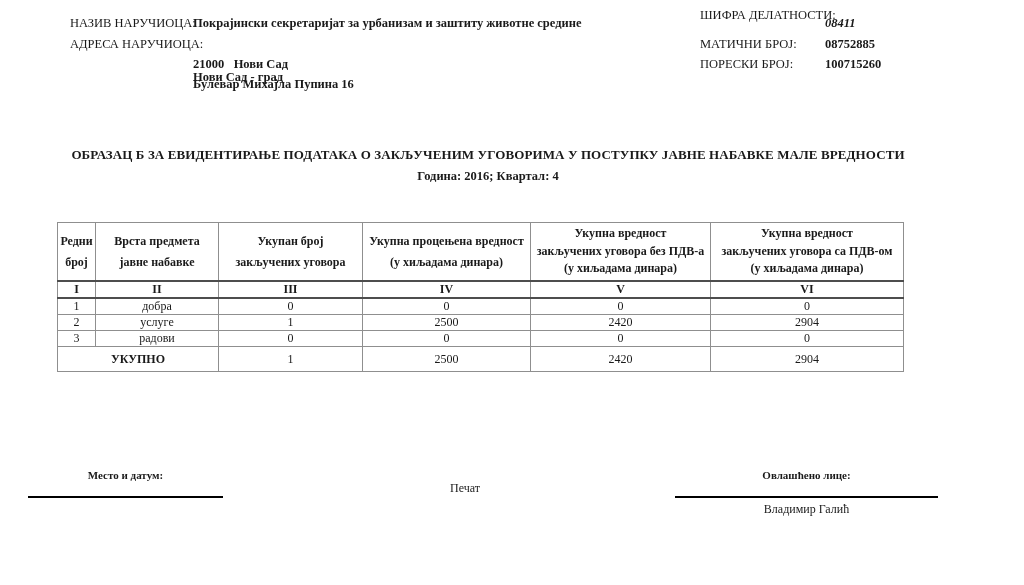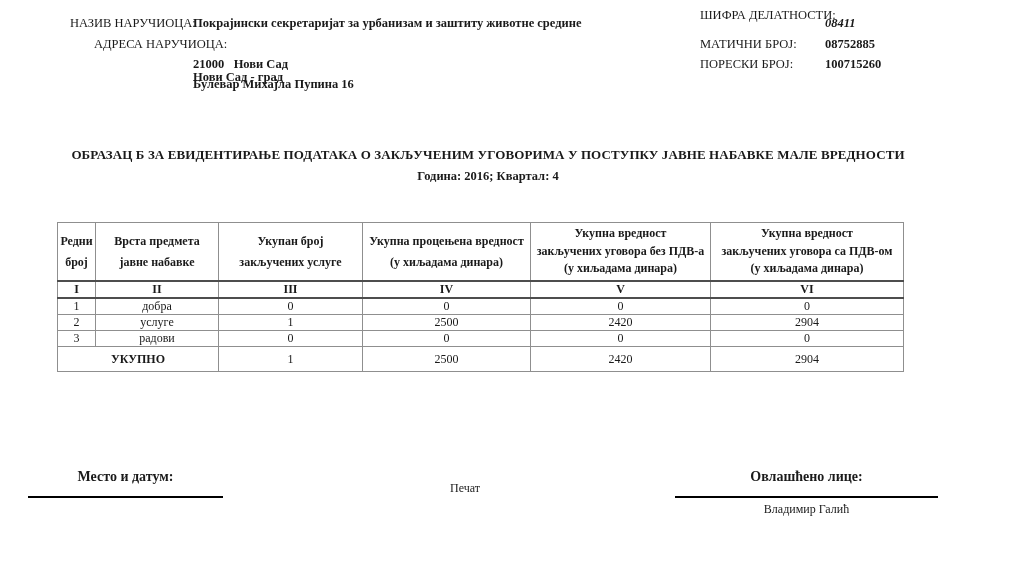--- a/index.html
+++ b/index.html
@@ -41,21 +41,21 @@
     border-bottom: 2px solid #4d4d4d;
   }
   tr.hdr th.three { line-height: 17.5px; }
   tr.numerals td { font-weight: bold; height: 15px; border-bottom: 2px solid #4d4d4d; }
   tr.data td { height: 15px; font-weight: normal; }
   tr.total td { height: 24px; }
   td.total-label { font-size: 16px; font-weight: bold; }
 
   .sig-label {
     position: absolute; text-align: center;
-    font-weight: bold; font-size: 14px;
+    font-weight: bold; font-size: 11px;
   }
   .sig-line {
     position: absolute; height: 0;
     border-top: 2px solid #000000;
   }
   .sig-name {
     position: absolute; text-align: center;
     font-size: 12px; font-weight: normal;
   }
   .seal {
@@ -63,21 +63,21 @@
   }
 </style>
 </head>
 <body>
 
 <div class="page">
 
   <span class="abs lbl" style="left:70px; top:16px;">НАЗИВ НАРУЧИОЦА:</span>
   <span class="abs val" style="left:193px; top:16px;">Покрајински секретаријат за урбанизам и заштиту животне средине</span>
 
-  <span class="abs lbl" style="left:70px; top:37px;margin-left:24px;">АДРЕСА НАРУЧИОЦА:</span>
+  <span class="abs lbl" style="left:70px; top:37px;">АДРЕСА НАРУЧИОЦА:</span>
   <span class="abs val" style="left:193px; top:37px;margin-top:40px;">Булевар Михајла Пупина 16</span>
 
   <span class="abs val" style="left:193px; top:57px;">21000&nbsp;&nbsp;&nbsp;Нови Сад</span>
 
   <span class="abs val" style="left:193px; top:70px;">Нови Сад - град</span>
 
   <span class="abs lbl" style="left:700px; top:8px;">ШИФРА ДЕЛАТНОСТИ:</span>
   <span class="abs val" style="left:825px; top:16px;font-style:italic;">08411</span>
 
   <span class="abs lbl" style="left:700px; top:37px;">МАТИЧНИ БРОЈ:</span>
@@ -98,21 +98,21 @@
         <col style="width:180px">
         <col style="width:193px">
     </colgroup>
     <tbody>
       <tr class="hdr">
         <th>Редни
 број</th>
         <th>Врста предмета
 јавне набавке</th>
         <th>Укупан број
-закључених услуге</th>
+закључених уговора</th>
         <th>Укупна процењена вредност
 (у хиљадама динара)</th>
         <th class="three">Укупна вредност
 закључених уговора без ПДВ-а
 (у хиљадама динара)</th>
         <th class="three">Укупна вредност
 закључених уговора са ПДВ-ом
 (у хиљадама динара)</th>
       </tr>
       <tr class="numerals">

